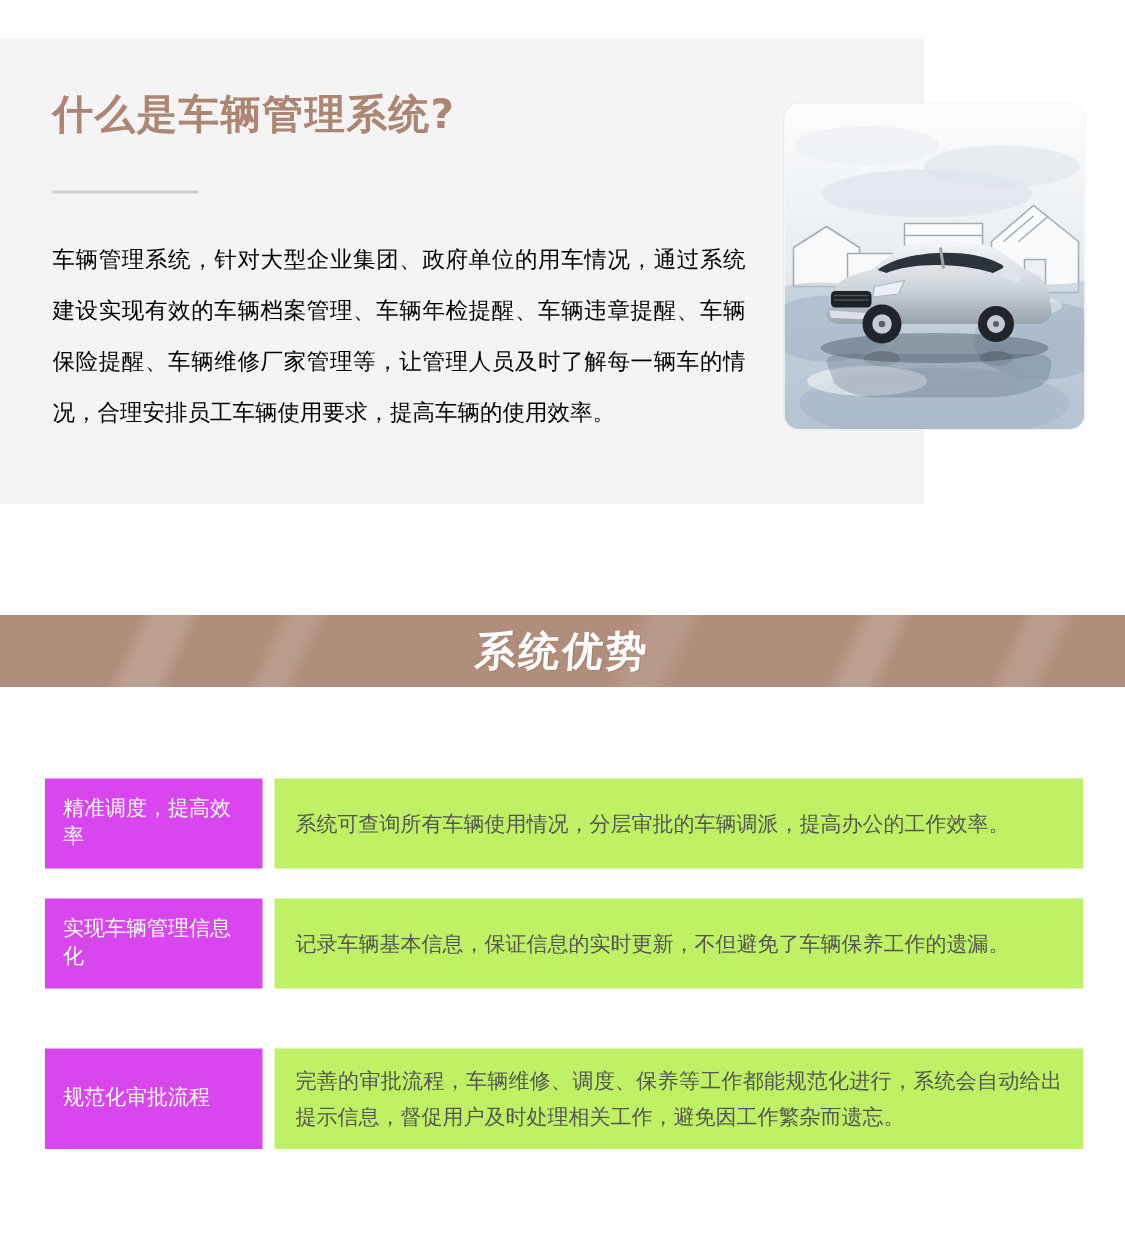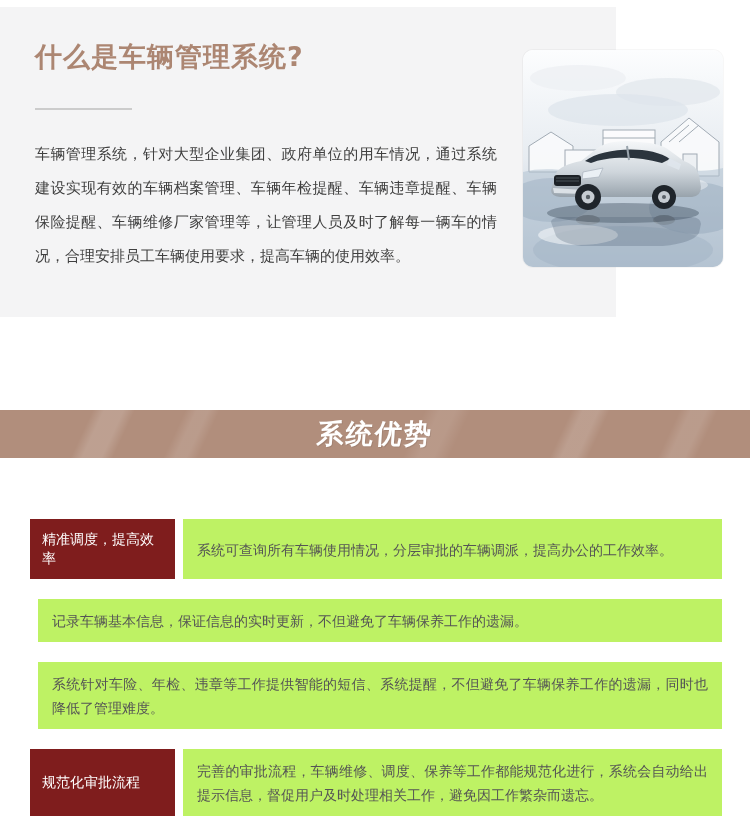--- a/index.html
+++ b/index.html
@@ -6,38 +6,38 @@
   html, body { background: #ffffff; }
   body {
     width: 750px; height: 822px;
     position: relative;
     font-family: "DejaVu Sans", "Liberation Sans", sans-serif;
     overflow: hidden;
   }
 
   
   .hero {
-    position: absolute; top: 7px; left: 0;
+    position: absolute; top: 26px; left: 0;
     width: 616px; height: 310px;
     background: #f4f4f5;
   }
   .hero-title {
     position: absolute; left: 35px; top: 32px;
     font-size: 27px; font-weight: bold;
     color: #ac8672; letter-spacing: 1px;
   }
   .hero-divider {
     position: absolute; left: 35px; top: 101px;
     width: 97px; height: 2px; background: #cccccc;
   }
   .hero-desc {
     position: absolute; left: 35px; top: 130px;
     width: 462px;
     font-size: 15px; line-height: 34px;
-    color: #404040;
+    color: #000000;
     text-align: justify;
   }
   .car-card {
     position: absolute; left: 523px; top: 43px;
     width: 200px; height: 217px;
     background: #ffffff;
     border-radius: 10px;
     overflow: hidden;
     box-shadow: 0 0 0 1px rgba(0,0,0,0.03);
   }
@@ -68,21 +68,21 @@
   .rows {
     position: absolute; top: 519px; left: 30px;
     width: 692px;
   }
   .adv-row {
     display: flex; align-items: stretch;
     margin-bottom: 20px;
   }
   .adv-label {
     flex: 0 0 145px; width: 145px;
-    background: #7f1d1d;
+    background: #d946ef;
     color: #ffffff;
     font-size: 14px; line-height: 19px;
     padding: 11px 10px 11px 12px;
     display: flex; align-items: center;
   }
   .adv-desc {
     flex: 1;
     margin-left: 8px;
     background: #bef264;
     color: #555555;
@@ -173,25 +173,25 @@
 </div>
 
 <div class="rows">
 
   <div class="adv-row">
     <div class="adv-label">精准调度，提高效率</div>
     <div class="adv-desc">系统可查询所有车辆使用情况，分层审批的车辆调派，提高办公的工作效率。</div>
   </div>
 
   <div class="adv-row">
+    <div class="adv-label">实现车辆管理信息化</div>
     <div class="adv-desc">记录车辆基本信息，保证信息的实时更新，不但避免了车辆保养工作的遗漏。</div>
   </div>
 
   <div class="adv-row">
-    <div class="adv-desc">系统针对车险、年检、违章等工作提供智能的短信、系统提醒，不但避免了车辆保养工作的遗漏，同时也降低了管理难度。</div>
   </div>
 
   <div class="adv-row">
     <div class="adv-label">规范化审批流程</div>
     <div class="adv-desc">完善的审批流程，车辆维修、调度、保养等工作都能规范化进行，系统会自动给出提示信息，督促用户及时处理相关工作，避免因工作繁杂而遗忘。</div>
   </div>
 
 </div>
 
 </body></html>

